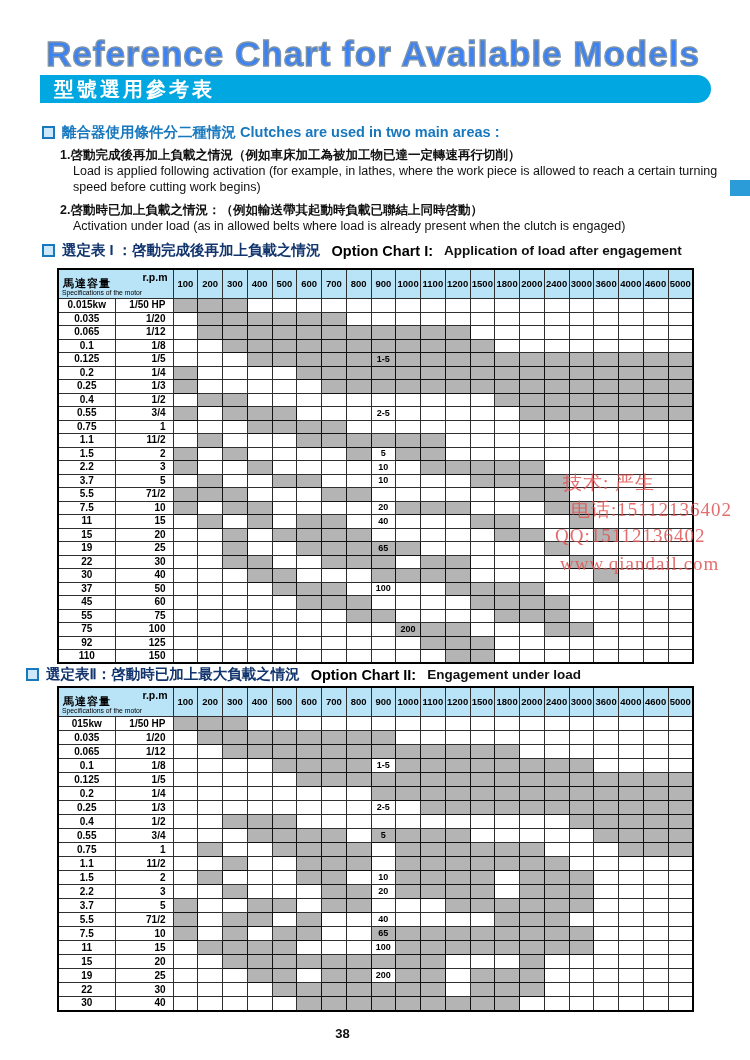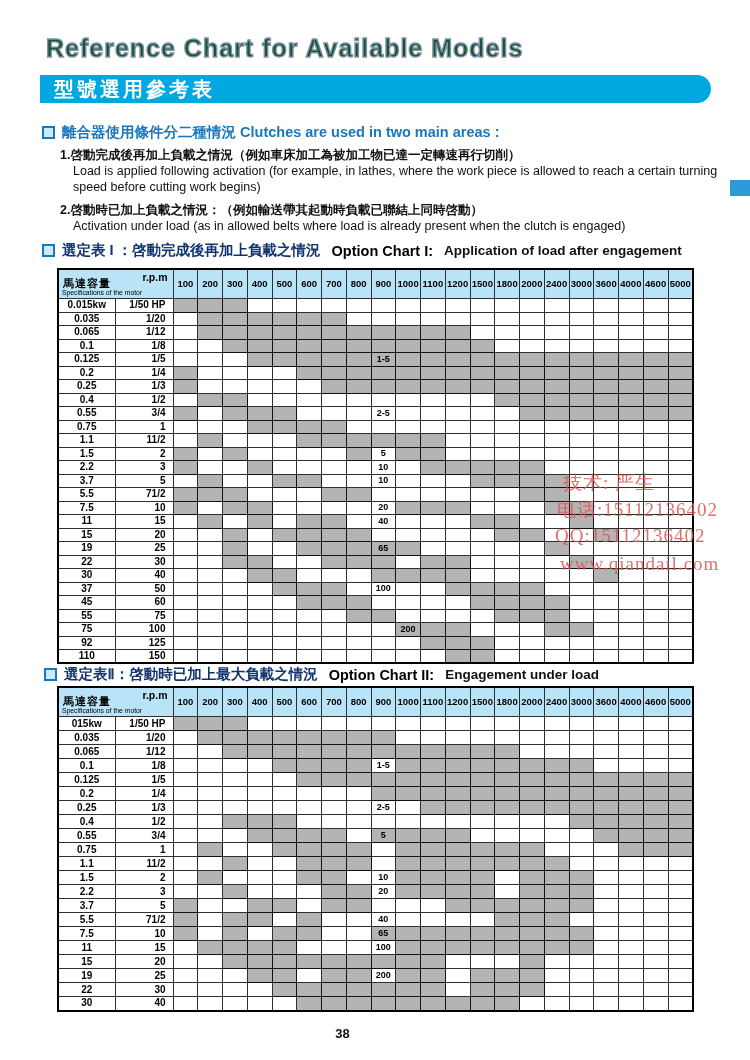--- a/index.html
+++ b/index.html
@@ -1,20 +1,20 @@
 <!DOCTYPE html>
 <html><head>
 <meta charset="utf-8">
 <style>
   html,body{margin:0;padding:0;background:#e8e8e8;font-family:"Liberation Sans",sans-serif;}
   .page{position:relative;width:750px;height:1060px;background:#fff;margin:0 auto;overflow:hidden;}
 
   
-  .title{position:absolute;left:46px;top:34px;font-size:25px;font-weight:bold;letter-spacing:1px;
-         color:#14532d;-webkit-text-stroke:1.4px #7e93a6;}
+  .title{position:absolute;left:46px;top:34px;font-size:35px;font-weight:bold;letter-spacing:1px;
+         color:#3b82f6;-webkit-text-stroke:1.4px #7e93a6;}
   .banner{position:absolute;left:40px;top:75px;width:671px;height:28px;background:#00a7e0;
           border-radius:0 14px 14px 0;color:#fff;font-weight:bold;font-size:20px;
           letter-spacing:3px;line-height:28px;padding-left:14px;box-sizing:border-box;}
   .side-tab{position:absolute;left:730px;top:180px;width:20px;height:16px;background:#2b9cd8;}
 
   
   .sec{position:absolute;display:flex;align-items:center;gap:7px;}
   .bullet{width:13px;height:13px;background:#cde9f9;border:2px solid #1878be;box-sizing:border-box;flex:0 0 auto;}
   .sec .zh-blue{color:#1878be;font-weight:bold;font-size:14.5px;}
   .sec .zh-dark{color:#12356e;font-weight:bold;font-size:14.5px;}
@@ -810,26 +810,26 @@
             <td></td>
             <td></td>
             <td></td>
           </tr>
         </tbody>
       </table>
     </div>
 
   <div class="wm">
     <div style="left:11px;top:0;">技术: 严生</div>
-    <div style="left:5px;top:27px;">电话:15112136402</div>
+    <div style="left:19px;top:27px;">电话:15112136402</div>
     <div style="left:3px;top:55px;">QQ:15112136402</div>
     <div style="left:8px;top:83px;">www.qiandail.com</div>
   </div>
 
-  <div class="sec" style="left:44px;top:665px;">
+  <div class="sec" style="left:26px;top:665px;">
     <span class="bullet"></span>
     <span class="zh-dark">選定表Ⅱ：啓動時已加上最大負載之情況</span>
     <span class="en-cyan">Option Chart II:</span>
     <span class="en-black">Engagement under load</span>
   </div>
 
   <div class="tblwrap" style="top:686px;">
       <table class="grid" id="t-chart2">
         <colgroup>
           <col style="width: 57px;">

